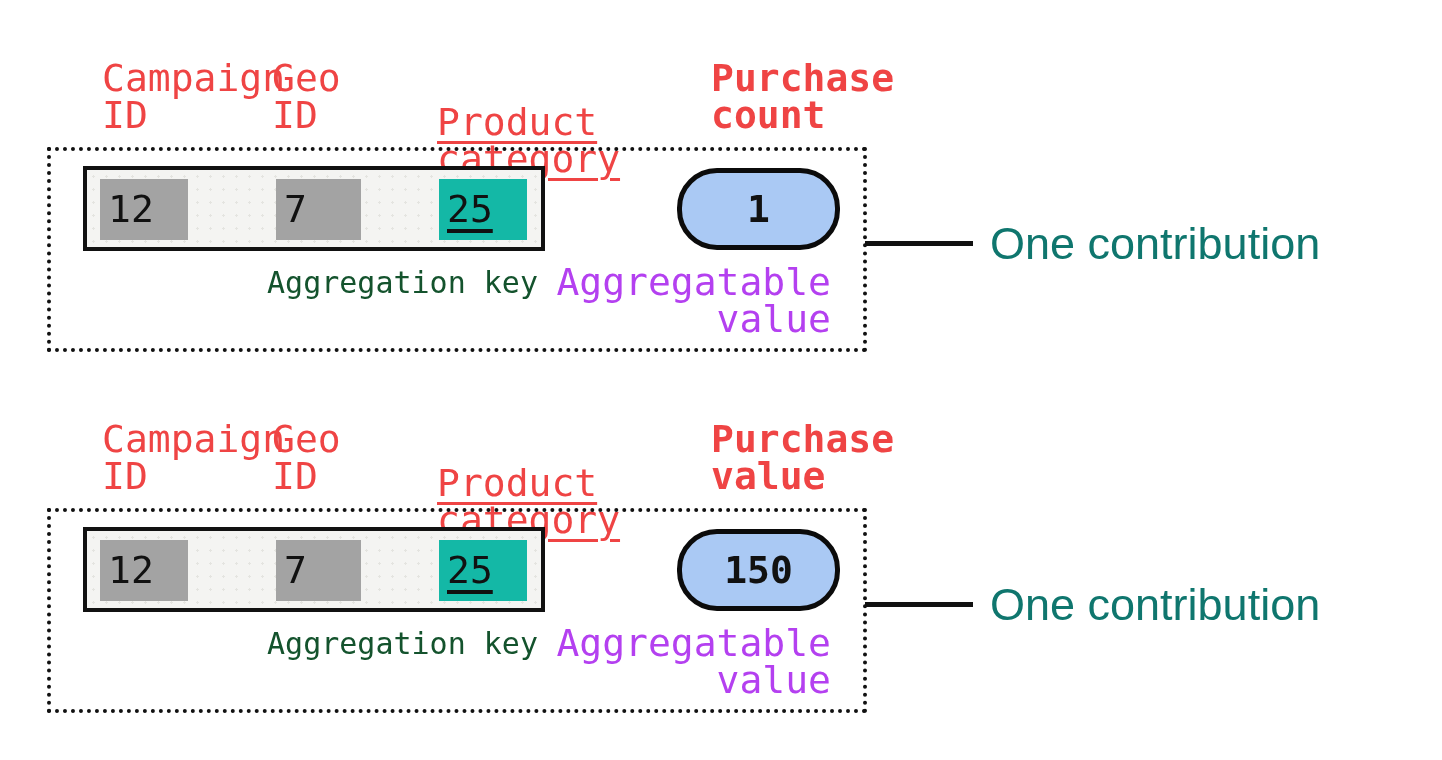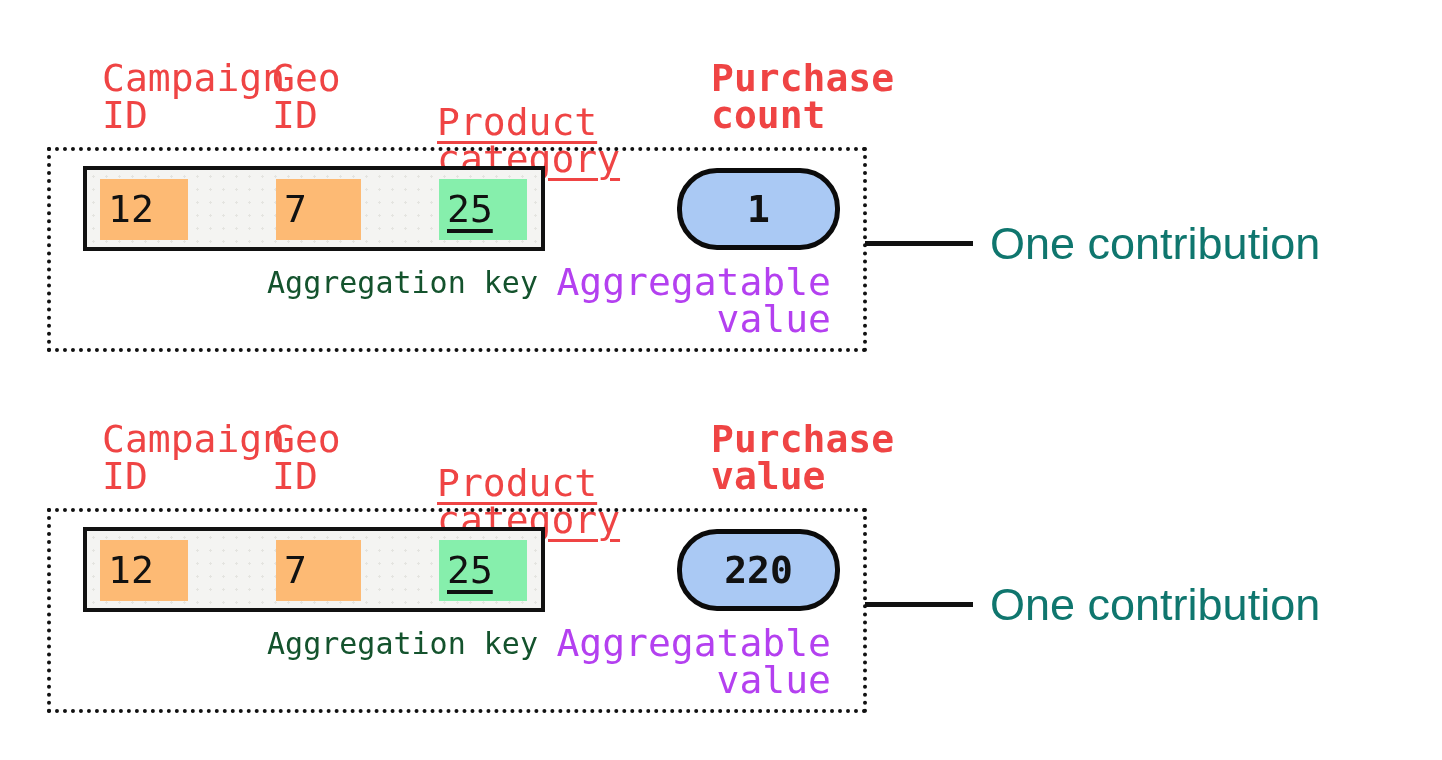--- a/index.html
+++ b/index.html
@@ -52,22 +52,22 @@
   .cell {
     position: absolute;
     top: 179px;
     height: 61px;
     font-size: 38px;
     line-height: 61px;
     padding-left: 8px;
     box-sizing: border-box;
     color: #111111;
   }
-  .cell.green  { background: #fdba74; }
-  .cell.yellow { background: #86efac; }
+  .cell.green  { background: #a3a3a3; }
+  .cell.yellow { background: #14b8a6; }
   .cell .underlined-val {
     text-decoration: underline;
     text-decoration-thickness: 4px;
     text-underline-offset: 7px;
   }
 
   .pill {
     position: absolute;
     left: 677px; top: 168px;
     width: 163px; height: 82px;
@@ -175,21 +175,21 @@
       <span>12</span>
     </div>
     <div class="cell green" style="left: 276px; width: 85px;">
       <span>7</span>
     </div>
     <div class="cell yellow" style="left: 439px; width: 88px;">
       <span class="underlined-val">25</span>
     </div>
 
     <div class="pill">
-      <span>220</span>
+      <span>150</span>
     </div>
 
     <div class="key-label">Aggregation key</div>
     <div class="value-label">Aggregatable
 value</div>
 
     <div class="connector"></div>
     <div class="annotation">One contribution</div>
   </div>
 

